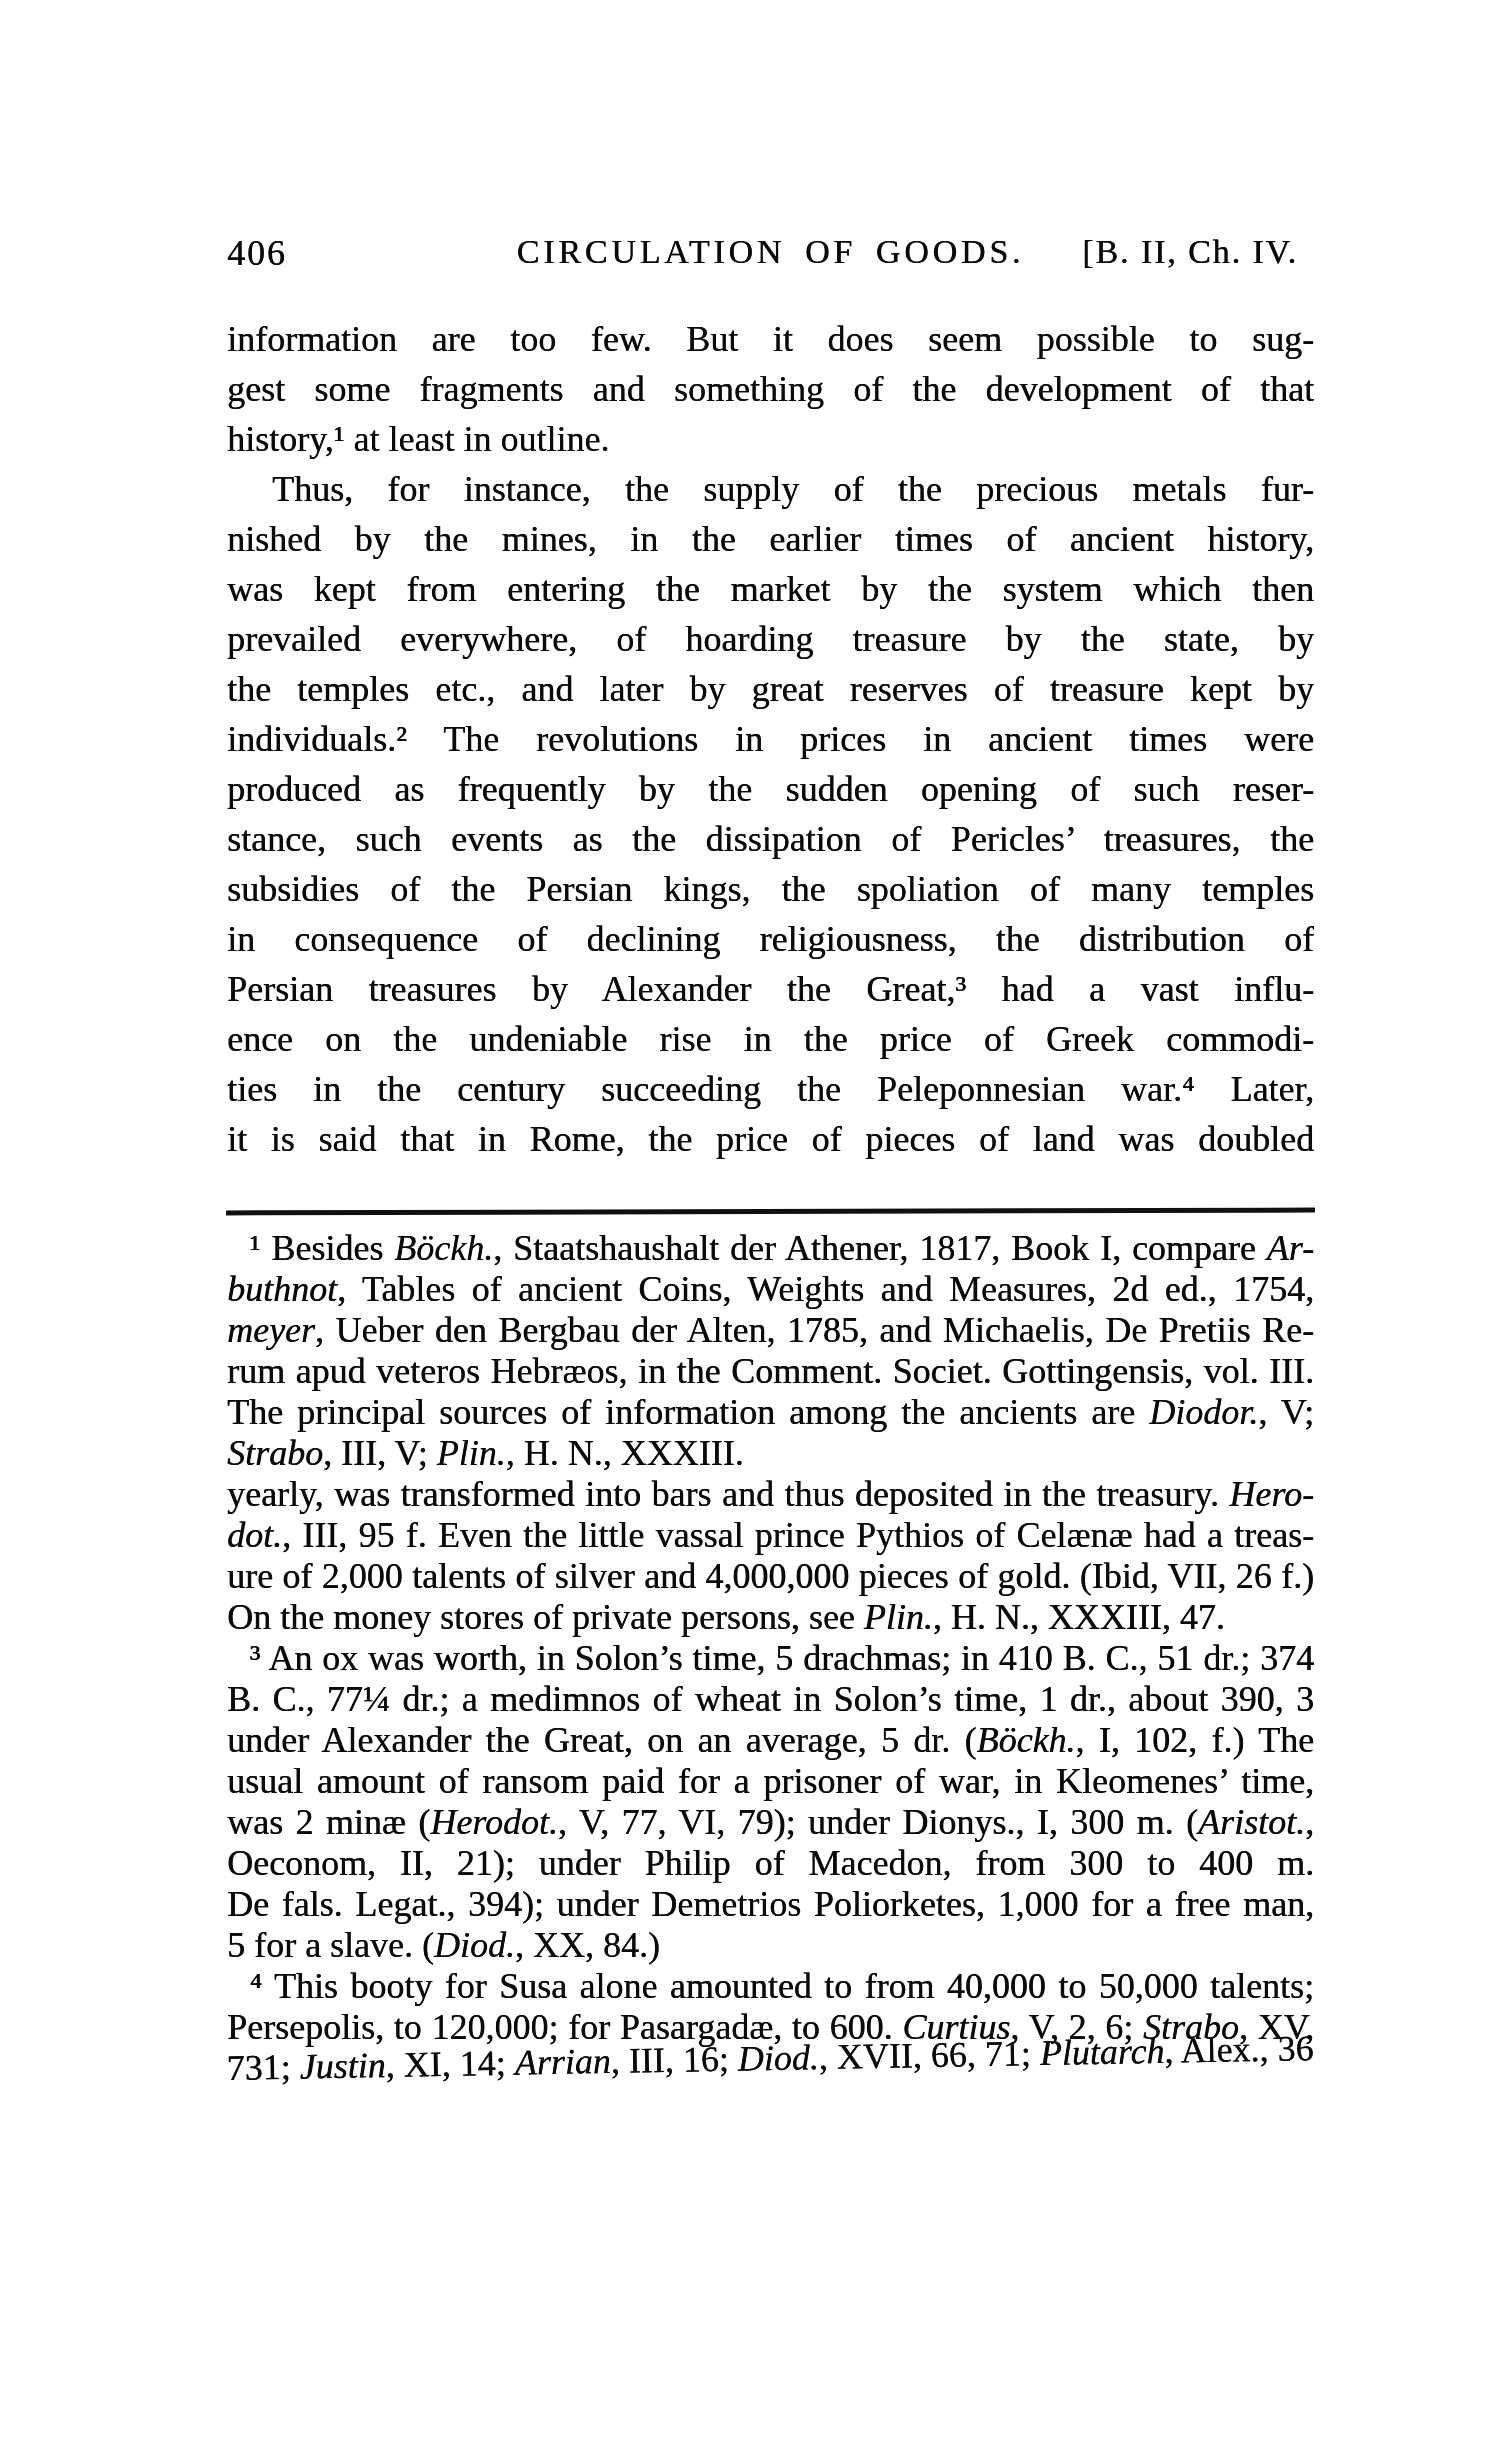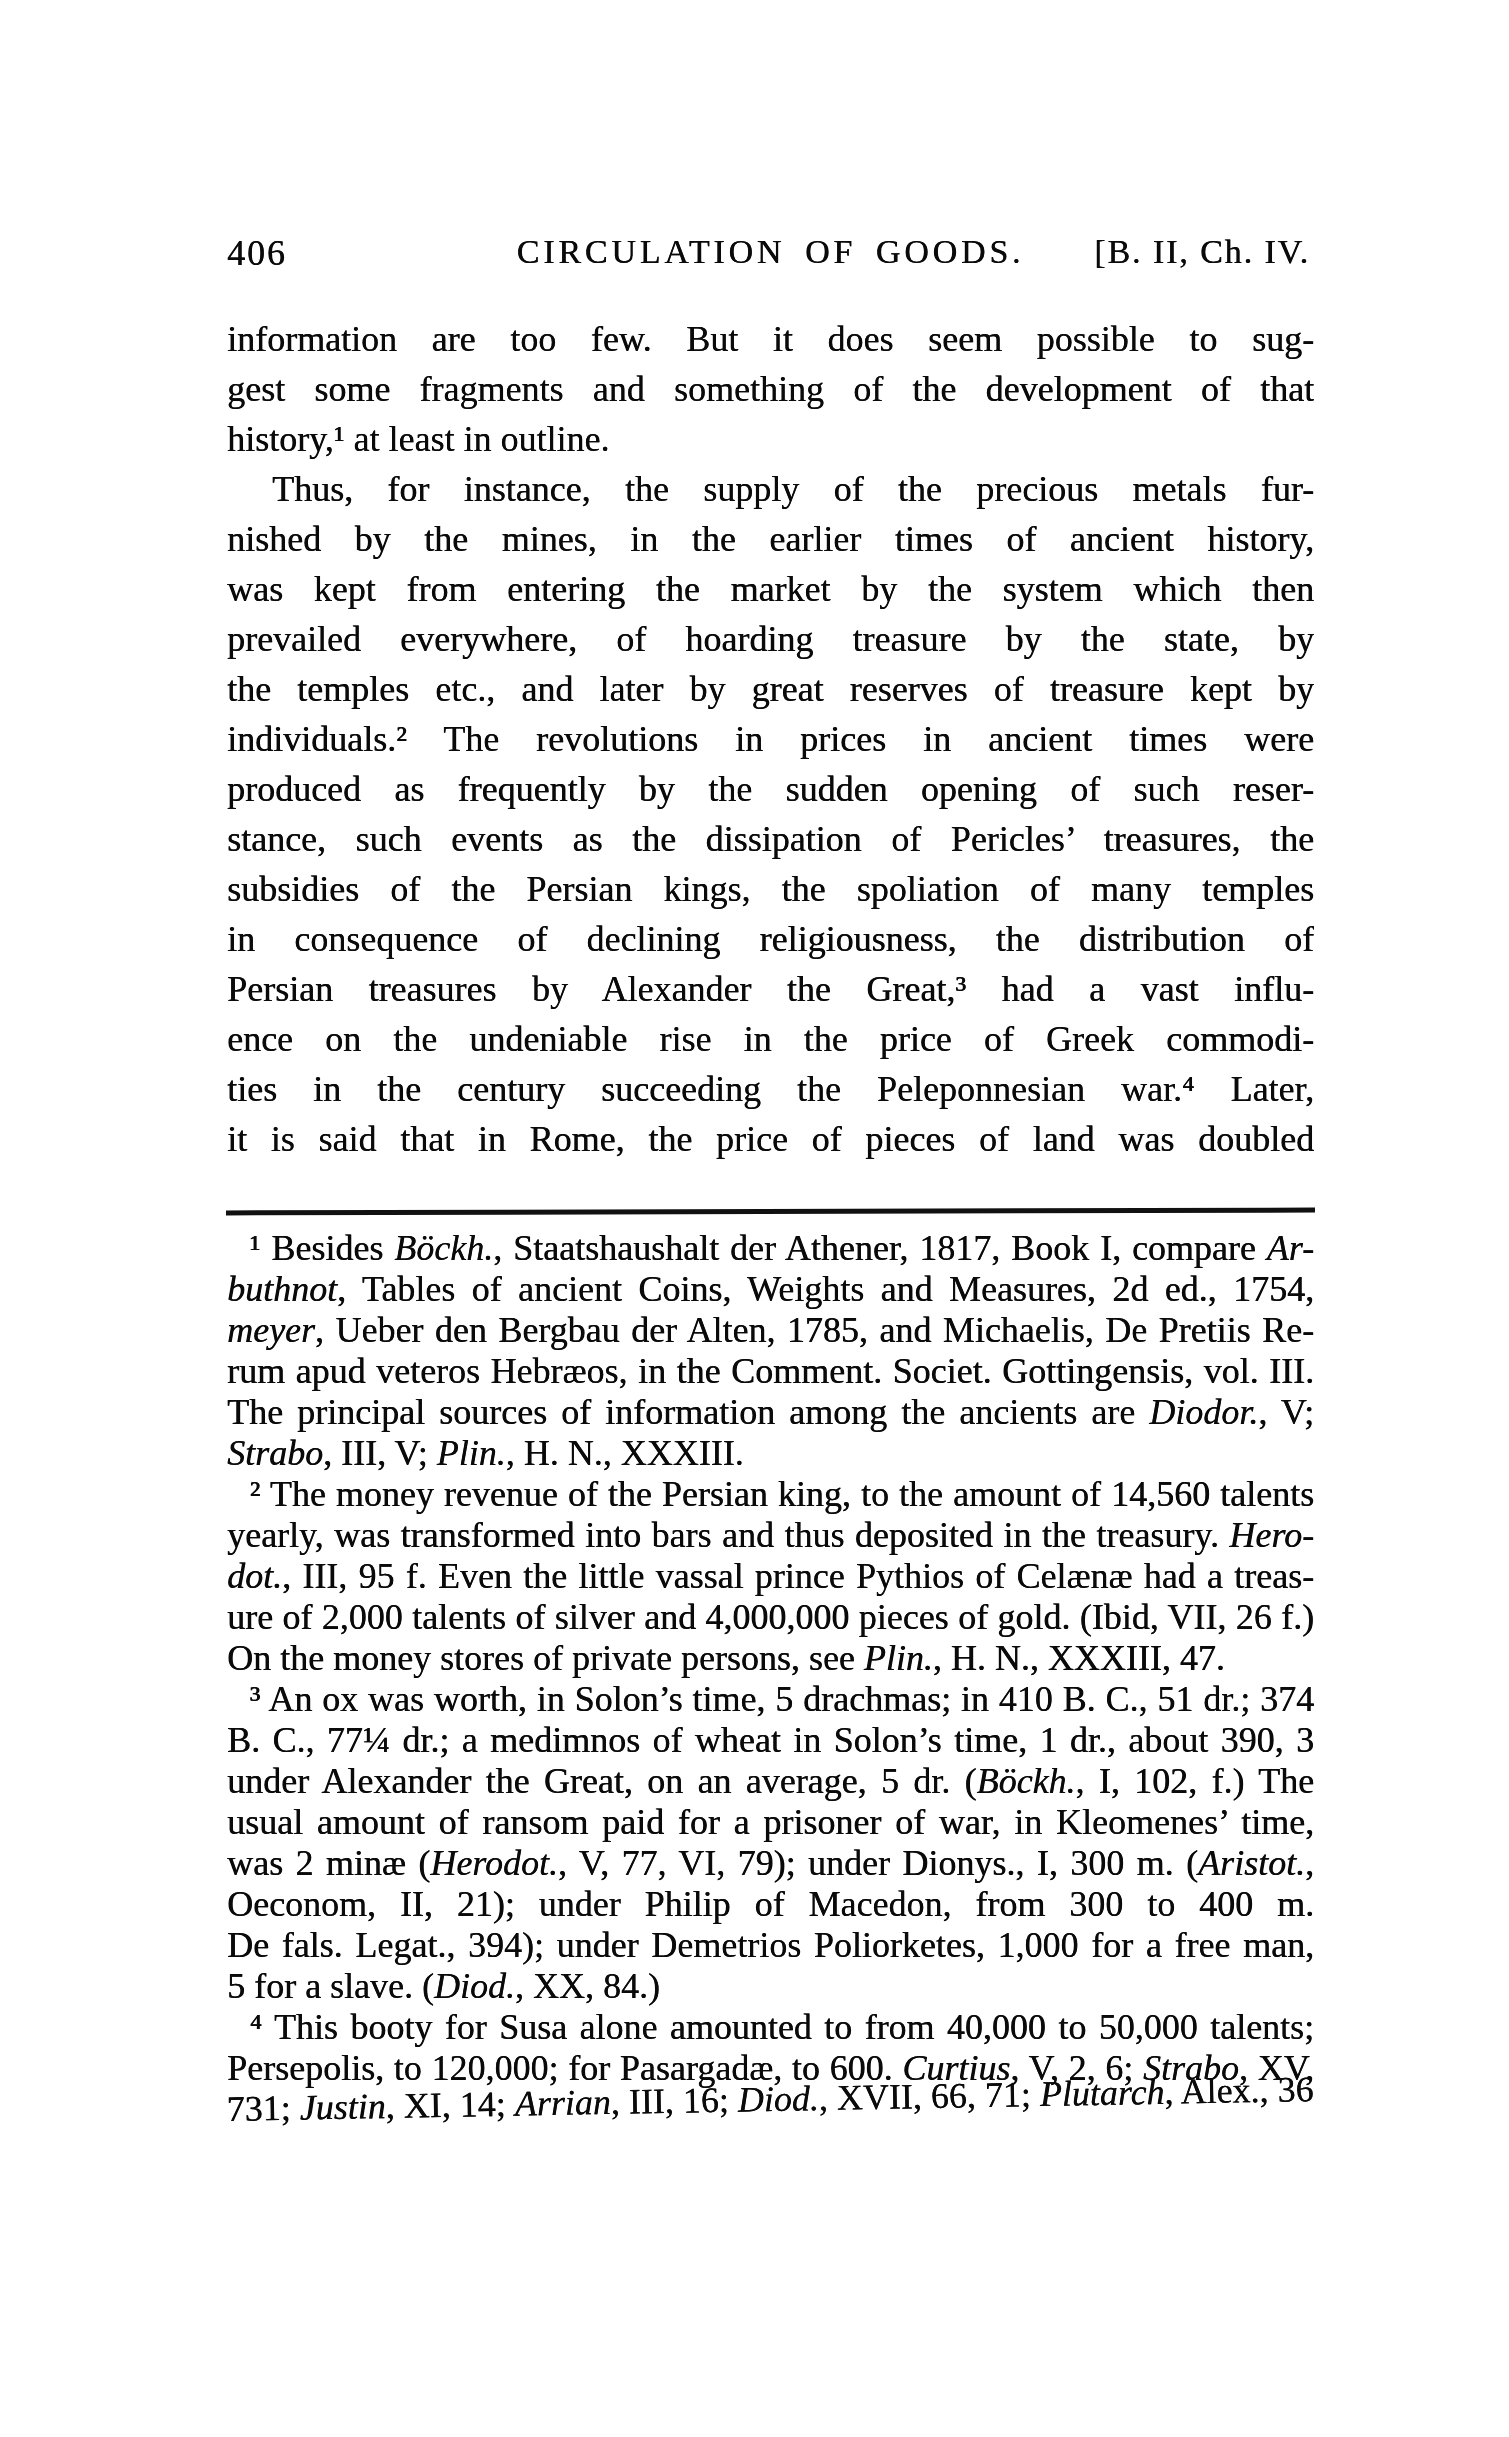--- a/index.html
+++ b/index.html
@@ -16,21 +16,21 @@
   }
   .header {
     position: absolute;
     left: 227px; top: 232px;
     width: 1087px; height: 43px;
     font-size: 34px;
   }
   .pnum   { position: absolute; left: 0; top: 0; font-size: 36px; letter-spacing: 1.9px; }
   .rtitle { position: absolute; left: 50%; top: 0.9px; transform: translateX(-50%);
             letter-spacing: 3.8px; word-spacing: 7.5px; white-space: nowrap; }
-  .cref   { position: absolute; right: 4px; top: 0.9px; letter-spacing: 1.9px; white-space: nowrap; }
+  .cref   { position: absolute; right: 16px; top: 0.9px; letter-spacing: 1.9px; white-space: nowrap; }
 
   .body-text {
     position: absolute;
     left: 227px; top: 314px;
     width: 1087px;
     font-size: 36px;
   }
   .bline {
     height: 50px; line-height: 50px;
     overflow: hidden;
@@ -108,21 +108,20 @@
   <div id="footnotes" class="footnotes">
       <div>
         <div class="fline just indent">¹ Besides <i>Böckh.</i>, Staatshaushalt der Athener, 1817, Book I, compare <i>Ar-</i></div>
         <div class="fline just"><i>buthnot</i>, Tables of ancient Coins, Weights and Measures, 2d ed., 1754, <i>Reit-</i></div>
         <div class="fline just"><i>meyer</i>, Ueber den Bergbau der Alten, 1785, and Michaelis, De Pretiis Re-</div>
         <div class="fline just">rum apud veteros Hebræos, in the Comment. Societ. Gottingensis, vol. III.</div>
         <div class="fline just">The principal sources of information among the ancients are <i>Diodor.</i>, V;</div>
         <div class="fline"><i>Strabo</i>, III, V; <i>Plin.</i>, H. N., XXXIII.</div>
       </div>
       <div>
-        <div class="fline just indent">² The money revenue of the Persian king, to the amount of 14,560 talents</div>
         <div class="fline just">yearly, was transformed into bars and thus deposited in the treasury.  <i>Hero-</i></div>
         <div class="fline just"><i>dot.</i>, III, 95 f.  Even the little vassal prince Pythios of Celænæ had a treas-</div>
         <div class="fline just">ure of 2,000 talents of silver and 4,000,000 pieces of gold.  (Ibid, VII, 26 f.)</div>
         <div class="fline">On the money stores of private persons, see <i>Plin.</i>, H. N., XXXIII, 47.</div>
       </div>
       <div>
         <div class="fline just indent">³ An ox was worth, in Solon’s time, 5 drachmas; in 410 B. C., 51 dr.; 374</div>
         <div class="fline just">B. C., 77¼ dr.; a medimnos of wheat in Solon’s time, 1 dr., about 390, 3 dr.,</div>
         <div class="fline just">under Alexander the Great, on an average, 5 dr.  (<i>Böckh.</i>, I, 102, f.)  The</div>
         <div class="fline just">usual amount of ransom paid for a prisoner of war, in Kleomenes’ time,</div>

